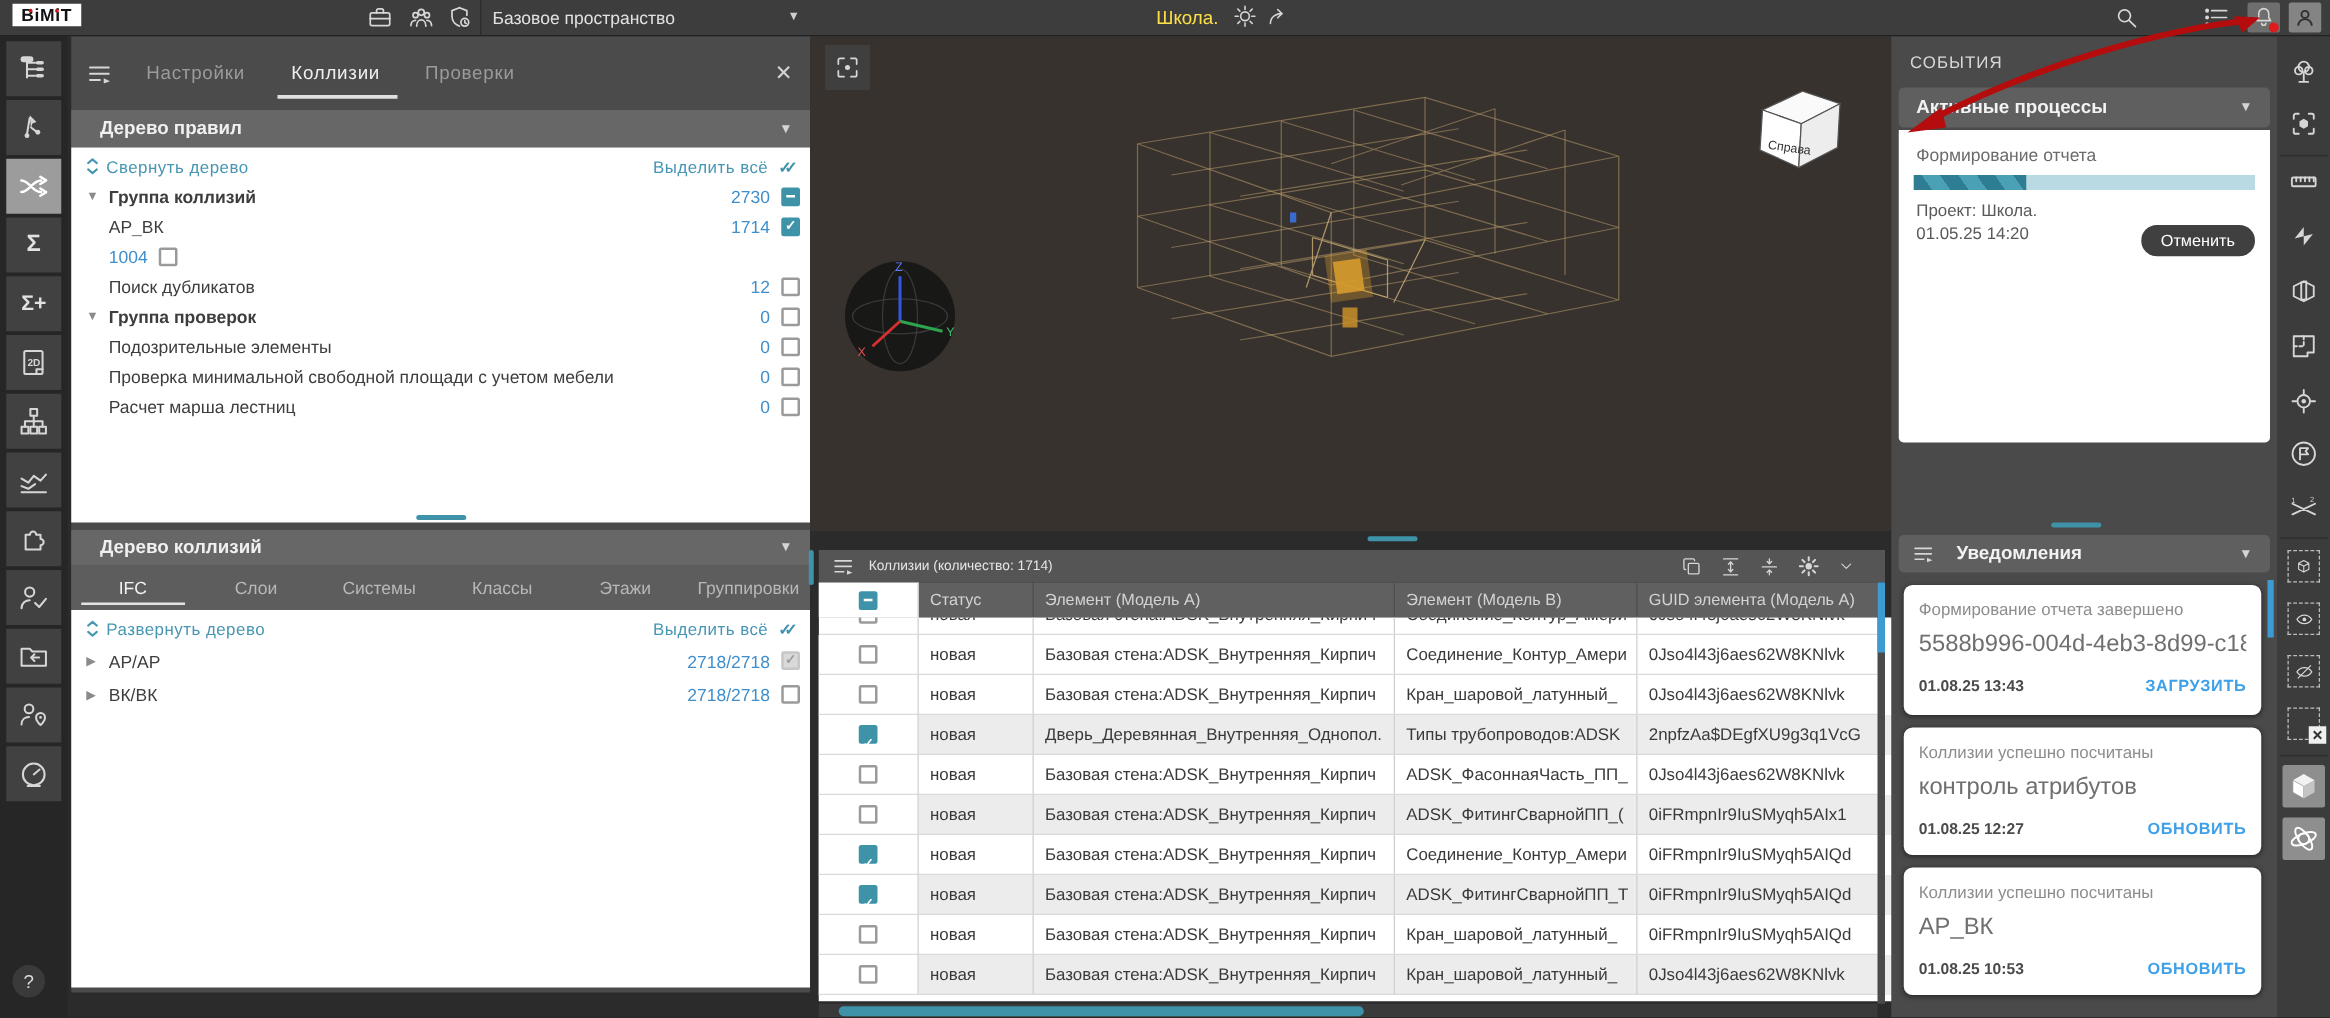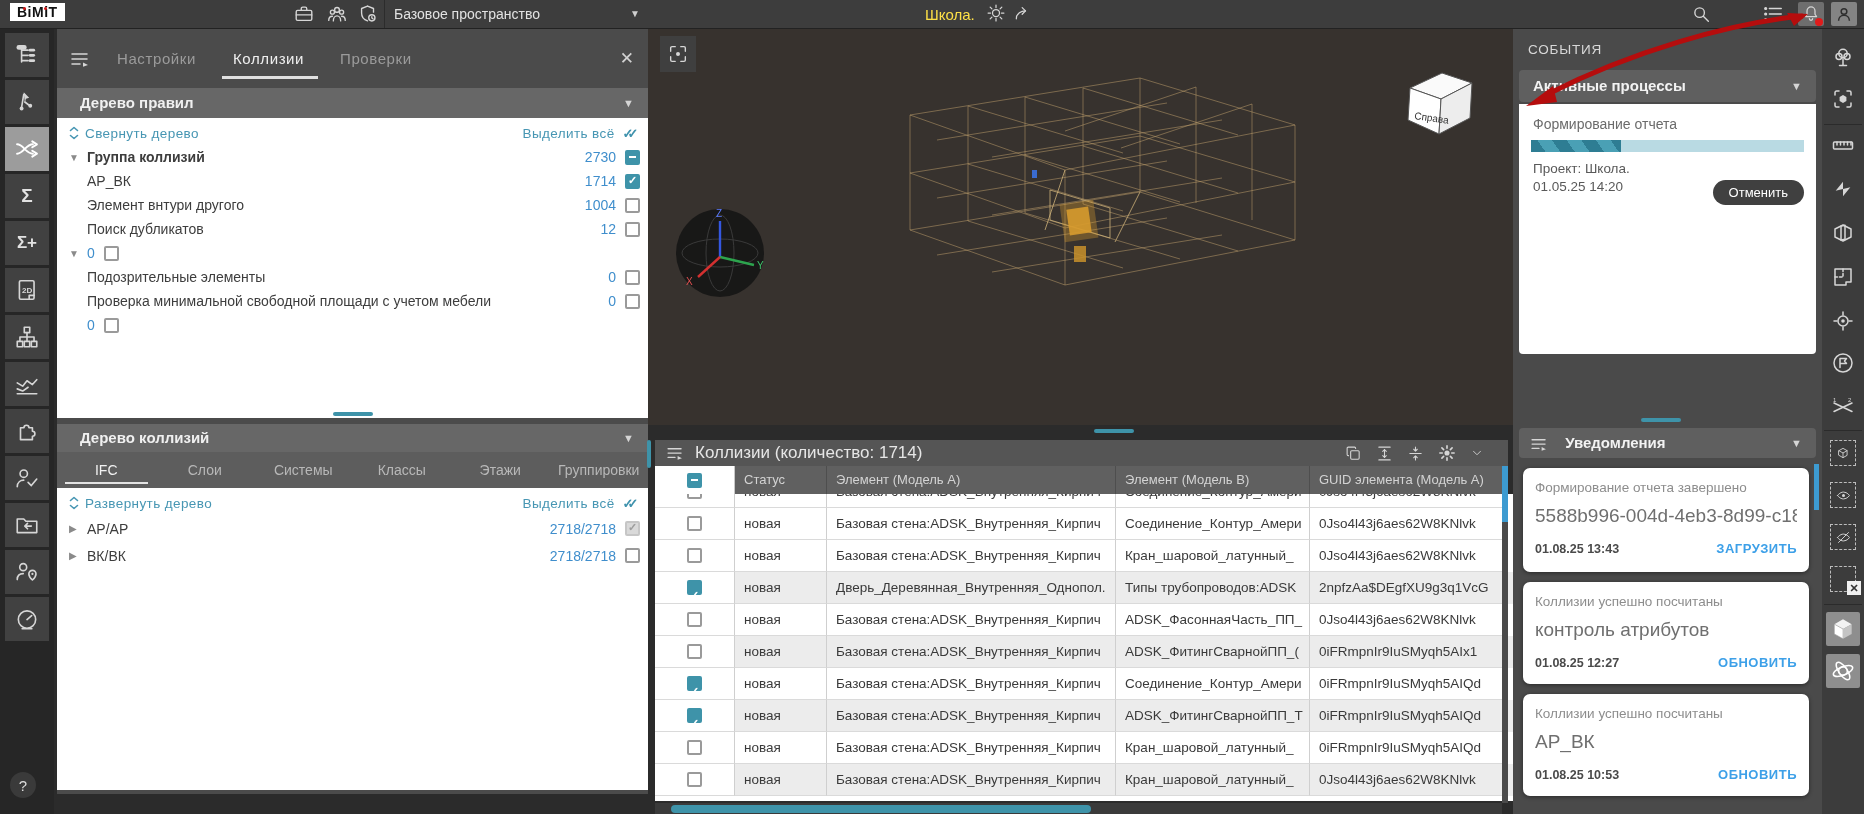--- a/index.html
+++ b/index.html
@@ -61,21 +61,21 @@
   .xclose{position:absolute;right:14px;top:20px;color:#d2d2d2;font-size:17px;}
 
   
   .viewport{position:absolute;left:648px;top:28px;width:865px;height:397px;background:#37322e;overflow:hidden;}
   .focus-btn{position:absolute;left:12px;top:8px;width:36px;height:36px;background:#3f3f3f;display:flex;align-items:center;justify-content:center;}
   .navcube{position:absolute;left:750px;top:38px;width:84px;height:80px;}
   .gizmo{position:absolute;left:24px;top:177px;width:96px;height:96px;}
 
   
   .tbl{position:absolute;left:655px;top:440px;width:853px;height:374px;}
-  .tbl-toolbar{position:absolute;left:0;top:0;width:100%;height:26px;background:#555;display:flex;align-items:center;color:#e6e6e6;font-size:17px;}
+  .tbl-toolbar{position:absolute;left:0;top:0;width:100%;height:26px;background:#555;display:flex;align-items:center;color:#e6e6e6;font-size:11px;}
   .tbl-toolbar .t{margin-left:12px;}
   .tbl-tools{margin-left:auto;display:flex;align-items:center;gap:14px;margin-right:24px;}
   .grid-row{display:grid;grid-template-columns:80px 92px 289px 194px 192px;}
   .tbl-head{position:absolute;left:0;top:26px;width:847px;height:28px;background:#606060;color:#d3d3d3;font-size:13px;}
   .th{line-height:28px;padding:0 9px;border-right:1px solid #4e4e4e;overflow:hidden;white-space:nowrap;}
   .th.cbcell{background:#fff;display:flex;align-items:center;justify-content:center;border-right:1px solid #c8c8c8;}
   .rows{position:absolute;left:0;top:54px;width:973px;}
   .row{height:32px;background:#fff;}
   .row.alt{background:#ececec;}
   .td{line-height:31px;border-right:1px solid #cfcfcf;border-bottom:1px solid #dadada;padding:0 9px;overflow:hidden;white-space:nowrap;font-size:13.5px;color:#3a3a3a;box-sizing:border-box;height:32px;}
@@ -322,49 +322,50 @@
           <span class="cb ind"></span>
         </div>
       <div class="trow">
           <span class="tcaret"></span>
           <span class="tlabel">АР_ВК</span>
           <span class="tcount">1714</span>
           <span class="cb c"></span>
         </div>
       <div class="trow">
           <span class="tcaret"></span>
-          <span class="tlabel">Элемент внтури другого</span>
           <span class="tcount">1004</span>
           <span class="cb"></span>
         </div>
       <div class="trow">
           <span class="tcaret"></span>
           <span class="tlabel">Поиск дубликатов</span>
           <span class="tcount">12</span>
           <span class="cb"></span>
         </div>
       <div class="trow bold">
           <span class="tcaret">▼</span>
+          <span class="tlabel">Группа проверок</span>
           <span class="tcount">0</span>
           <span class="cb"></span>
         </div>
       <div class="trow">
           <span class="tcaret"></span>
           <span class="tlabel">Подозрительные элементы</span>
           <span class="tcount">0</span>
           <span class="cb"></span>
         </div>
       <div class="trow">
           <span class="tcaret"></span>
           <span class="tlabel">Проверка минимальной свободной площади с учетом мебели</span>
           <span class="tcount">0</span>
           <span class="cb"></span>
         </div>
       <div class="trow">
           <span class="tcaret"></span>
+          <span class="tlabel">Расчет марша лестниц</span>
           <span class="tcount">0</span>
           <span class="cb"></span>
         </div>
       <div class="teal-dash-h" style="left:276px;bottom:2px;"></div>
     </div>
 
     <div class="sec-head" style="top:396px;height:28px;line-height:28px;">
       <span class="lbl">Дерево коллизий</span>
       <span class="sec-caret" style="line-height:28px;">▼</span>
     </div>

